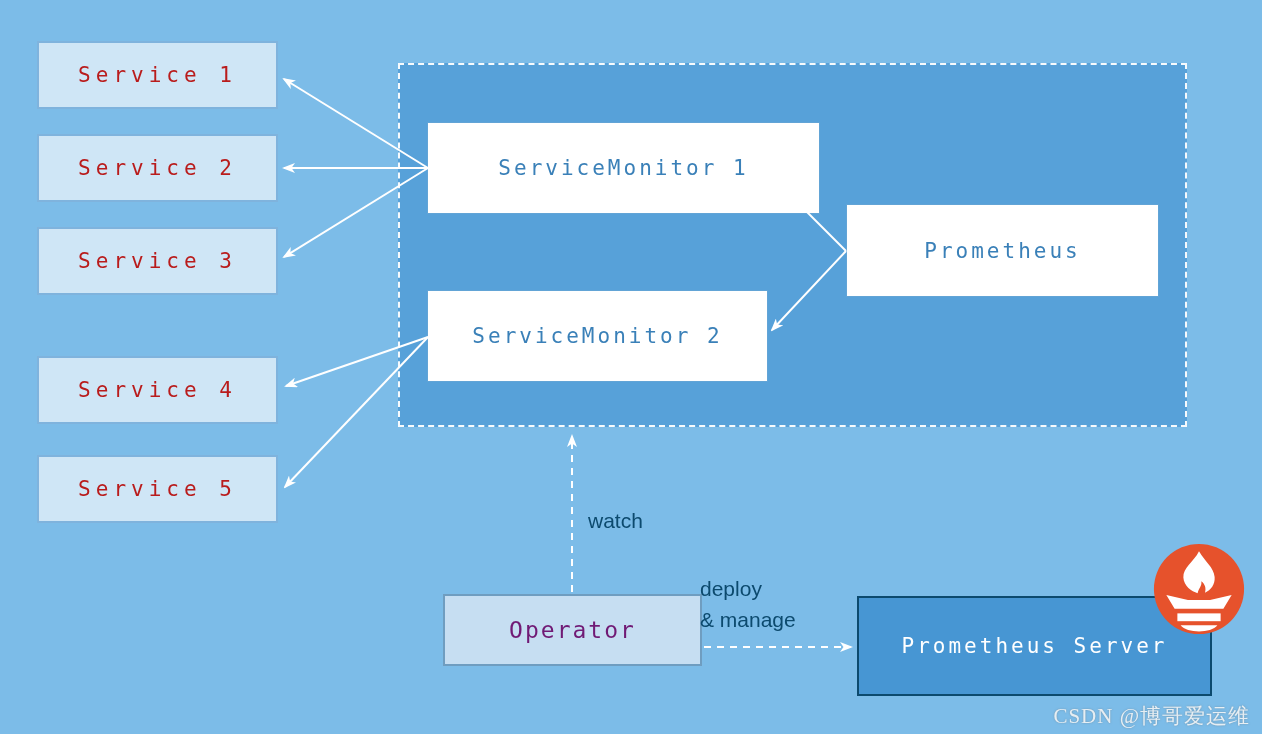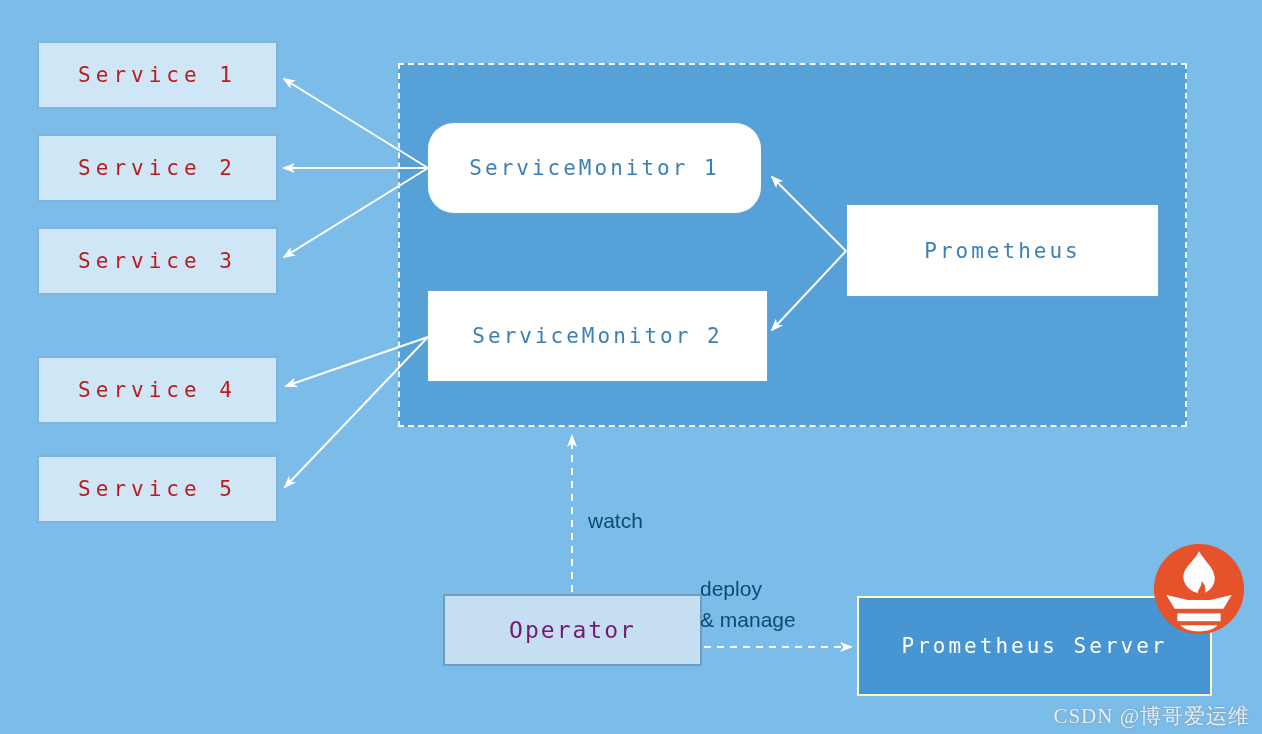--- a/index.html
+++ b/index.html
@@ -34,34 +34,34 @@
     border:2px solid #7fb3dd;
     color:#b91c1c;
     font-size:21px;letter-spacing:5px;
   }
   .white-node{
     background:#ffffff;
     color:#3a80b8;
     font-size:21px;letter-spacing:3px;
     box-shadow:0 0 0 1px rgba(120,170,210,.35);
   }
-  #sm1{left:428px;top:123px;width:333px;height:90px;border-radius:26px;}
+  #sm1{left:428px;top:123px;width:391px;height:90px;}
   #sm2{left:428px;top:291px;width:339px;height:90px;}
   #prom{left:847px;top:205px;width:311px;height:91px;}
   #operator{
     left:443px;top:594px;width:259px;height:72px;
     background:#c6def2;
     border:2px solid #6f9dc0;
     color:#701a75;
     font-size:23px;letter-spacing:2px;
   }
   #server{
     left:857px;top:596px;width:355px;height:100px;
     background:#4796d3;
-    border:2px solid #fef9c3;
+    border:2px solid #0c4a6e;
     color:#ffffff;
     font-size:21px;letter-spacing:3px;
   }
   
   #arrows{
     position:absolute;left:0;top:0;width:1262px;height:734px;
     pointer-events:none;z-index:5;
   }
   
   .edge-label{

